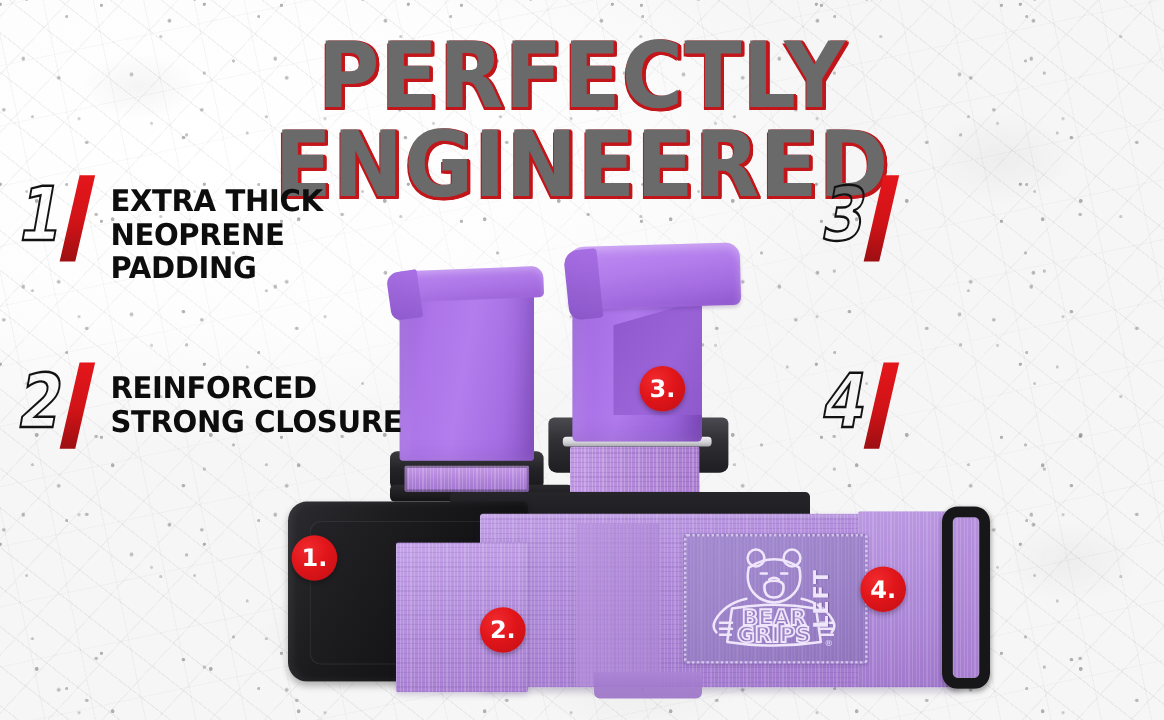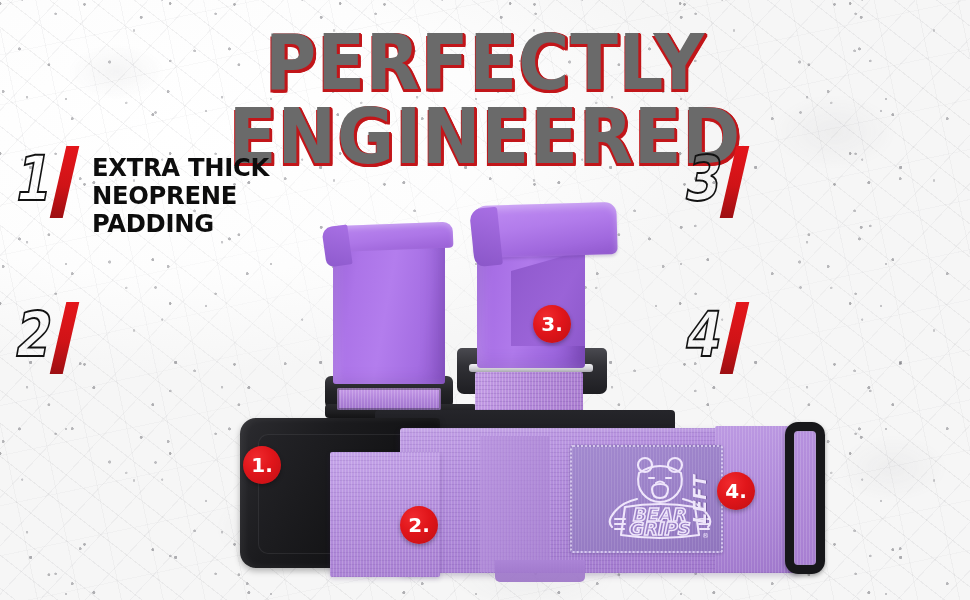--- a/index.html
+++ b/index.html
@@ -357,22 +357,21 @@
     left: 345px; top: 255px;
     width: 153px; height: 108px;
     background:
       repeating-linear-gradient(90deg, rgba(255,255,255,.10) 0 1px, transparent 1px 3px),
       linear-gradient(160deg, #a289cf 0%, #9b81c8 45%, #8f74bd 100%);
     border: 2px dotted rgba(235,225,250,.72);
     border-radius: 3px;
     box-shadow: 0 1px 3px rgba(50,30,90,.28);
     display: flex;
     align-items: center;
-    justify-content: flex-end;
-    font-style: italic;
+    justify-content: center;
   }
   #label .mark {
     position: relative;
     width: 118px; height: 92px;
   }
   #label .left-txt {
     position: absolute;
     right: -4px; top: 50%;
     transform: translateY(-50%) rotate(-90deg);
     font-family: "DejaVu Sans", sans-serif;
@@ -448,20 +447,24 @@
       <div>NEOPRENE</div>
       <div>PADDING</div>
     </div>
   </div>
 
   <div class="feature left" id="f2">
     <div class="num-wrap">
       <span class="num">2</span>
       <span class="slash"></span>
     </div>
+    <div class="lines">
+      <div>REINFORCED</div>
+      <div>STRONG CLOSURE</div>
+    </div>
   </div>
 
   <div class="feature right" id="f3">
     <div class="num-wrap">
       <span class="num">3</span>
       <span class="slash"></span>
     </div>
   </div>
 
   <div class="feature right" id="f4">

